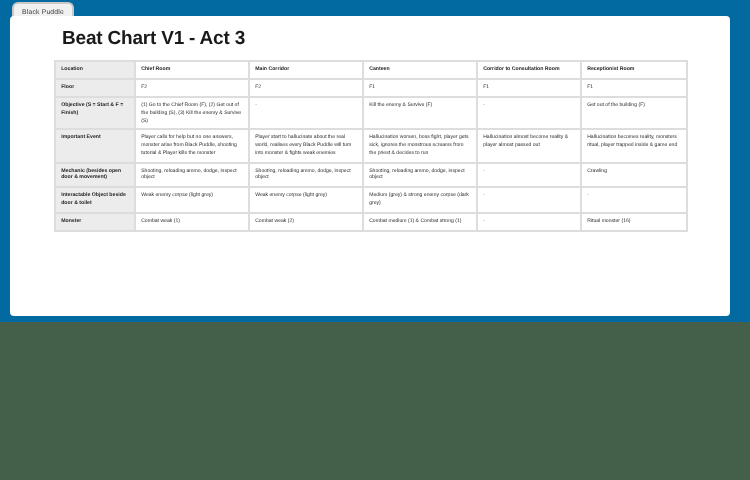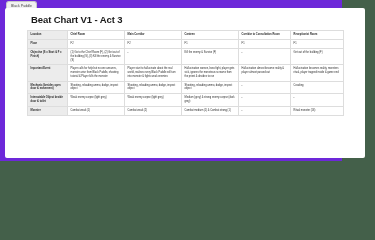--- a/index.html
+++ b/index.html
@@ -2,21 +2,21 @@
 <html><head>
 <meta charset="utf-8">
 <style>
   * { box-sizing: border-box; margin: 0; padding: 0; }
   html, body {
     width: 375px; height: 161px;
     overflow: hidden;
     background: #44604a;
     font-family: "Liberation Sans", sans-serif;
   }
-  #root { position: relative; width: 342px; height: 161px; background: #6d28d9; }
+  #root { position: relative; width: 375px; height: 161px; background: #0369a1; }
 
   
   .tabstrip {
     position: absolute; left: 0; top: 0;
     width: 375px; height: 9px;
   }
   .tab {
     position: absolute; left: 6px; top: 1px;
     height: 8px;
     padding: 0 4px;

